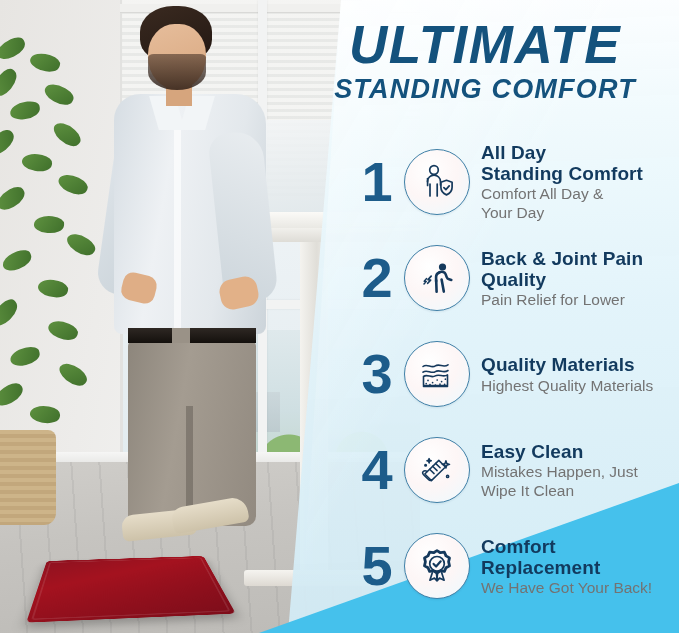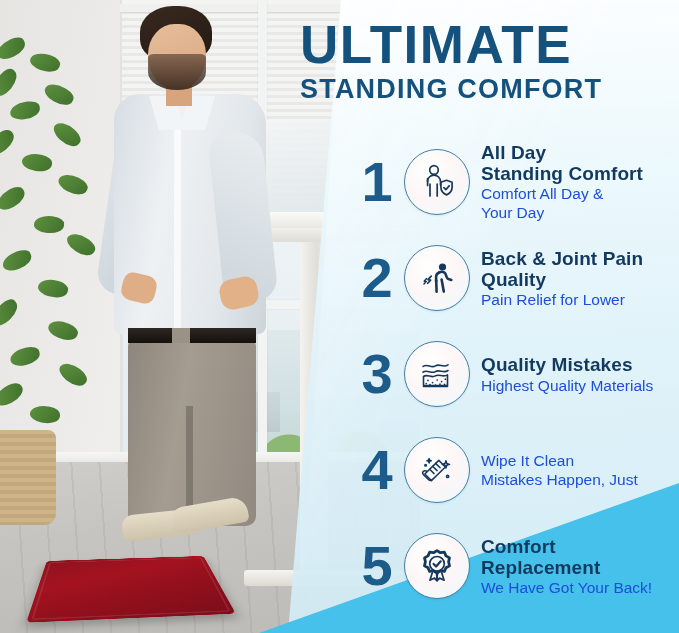--- a/index.html
+++ b/index.html
@@ -232,21 +232,22 @@
   
   .wedge {
     position: absolute; right: 0; bottom: 0; width: 420px; height: 150px;
     background: #45c1ec;
     clip-path: polygon(420px 0, 420px 150px, 0 150px);
   }
 
   
   .headline {
     position: absolute; left: 300px; top: 18px; width: 370px;
-    text-align: left;
+    text-align: center;
+    font-style: italic;
   }
   .title-main {
     font-size: 53px; line-height: 53px; font-weight: 700;
     letter-spacing: 1.5px; color: #14527d;
   }
   .title-sub {
     font-size: 27px; line-height: 36px; font-weight: 700;
     letter-spacing: 1.2px; color: #14527d; white-space: nowrap;
   }
 
@@ -270,21 +271,21 @@
     display: flex; align-items: center; justify-content: center;
     box-shadow: 0 1px 2px rgba(30,70,100,.10);
   }
   .ficon svg { display: block; }
   .ftext { flex: 1 1 auto; padding-left: 2px; }
   .fhead {
     font-size: 19px; line-height: 21px; font-weight: 700; color: #123a5e;
     letter-spacing: .1px;
   }
   .fsub {
-    font-size: 15.5px; line-height: 18px; font-weight: 400; color: #1d4ed8;
+    font-size: 15.5px; line-height: 18px; font-weight: 400; color: #737373;
     margin-top: 1px;
   }
   .frow.num-3 .ftext .fhead { line-height: 22px; }
 </style>
 </head>
 <body>
 
 <div class="canvas">
 
   <div class="photo">
@@ -426,41 +427,42 @@
             <circle cx="28.4" cy="25.2" r=".85"></circle>
               <circle cx="13" cy="30.6" r=".85"></circle>
             <circle cx="18.4" cy="31" r=".85"></circle>
               <circle cx="23" cy="30.2" r=".85"></circle>
             <circle cx="27.6" cy="30.4" r=".85"></circle>
               <circle cx="9.2" cy="29.6" r=".85"></circle>
           </g>
         </svg>
       </div>
       <div class="ftext">
-        <div class="fhead">Quality Mistakes</div>
+        <div class="fhead">Quality Materials</div>
         <div class="fsub">Highest Quality Materials</div>
       </div>
     </div>
 
     <div class="frow num-4">
       <div class="fnum">4</div>
       <div class="ficon">
         <svg width="40" height="40" viewBox="0 0 40 40" fill="none" stroke="#15395c" stroke-width="1.5" stroke-linecap="round" stroke-linejoin="round">
           <path d="M14.4 30.6L7.8 24l14-13.6 6.6 6.6z"></path>
           <path d="M10.2 21.4c-1.6-1-3.3-.6-4 .2-.8.9-.6 2.2.3 3.1l4.9 4.8c1 1 2.4 1.2 3.3.4"></path>
           <path d="M12.6 19.2l4.5 4.4M15.6 16.2l4.5 4.4M18.6 13.4l4.5 4.4"></path>
           <path d="M28.9 10.8l.9 2.7 2.7.9-2.7.9-.9 2.7-.9-2.7-2.7-.9 2.7-.9z"></path>
           <path d="M12.1 8.6l.55 1.6 1.6.55-1.6.55-.55 1.6-.55-1.6-1.6-.55 1.6-.55z"></path>
           <circle cx="30.6" cy="26.4" r="1.1"></circle>
           <circle cx="8.6" cy="15.2" r=".8"></circle>
         </svg>
       </div>
       <div class="ftext">
+        <div class="fhead">Easy Clean</div>
+        <div class="fsub">Mistakes Happen, Just</div>
         <div class="fsub">Wipe It Clean</div>
-        <div class="fsub">Mistakes Happen, Just</div>
       </div>
     </div>
 
     <div class="frow num-5">
       <div class="fnum">5</div>
       <div class="ficon">
         <svg width="40" height="40" viewBox="0 0 40 40" fill="none" stroke="#15395c" stroke-width="1.6" stroke-linejoin="round" stroke-linecap="round">
           <path d="M20 4.6l3.4 2.1 4-.5 1.6 3.7 3.5 2-.9 3.9.9 3.9-3.5 2-1.6 3.7-4-.5-3.4 2.1-3.4-2.1-4 .5-1.6-3.7-3.5-2 .9-3.9-.9-3.9 3.5-2 1.6-3.7 4 .5z" fill="none" stroke-width="2.8"></path>
           <circle cx="20" cy="17.8" r="7.3" stroke-width="1.7"></circle>
           <path d="M16.6 17.9l2.5 2.6 4.6-5.2" stroke-width="2.2"></path>

